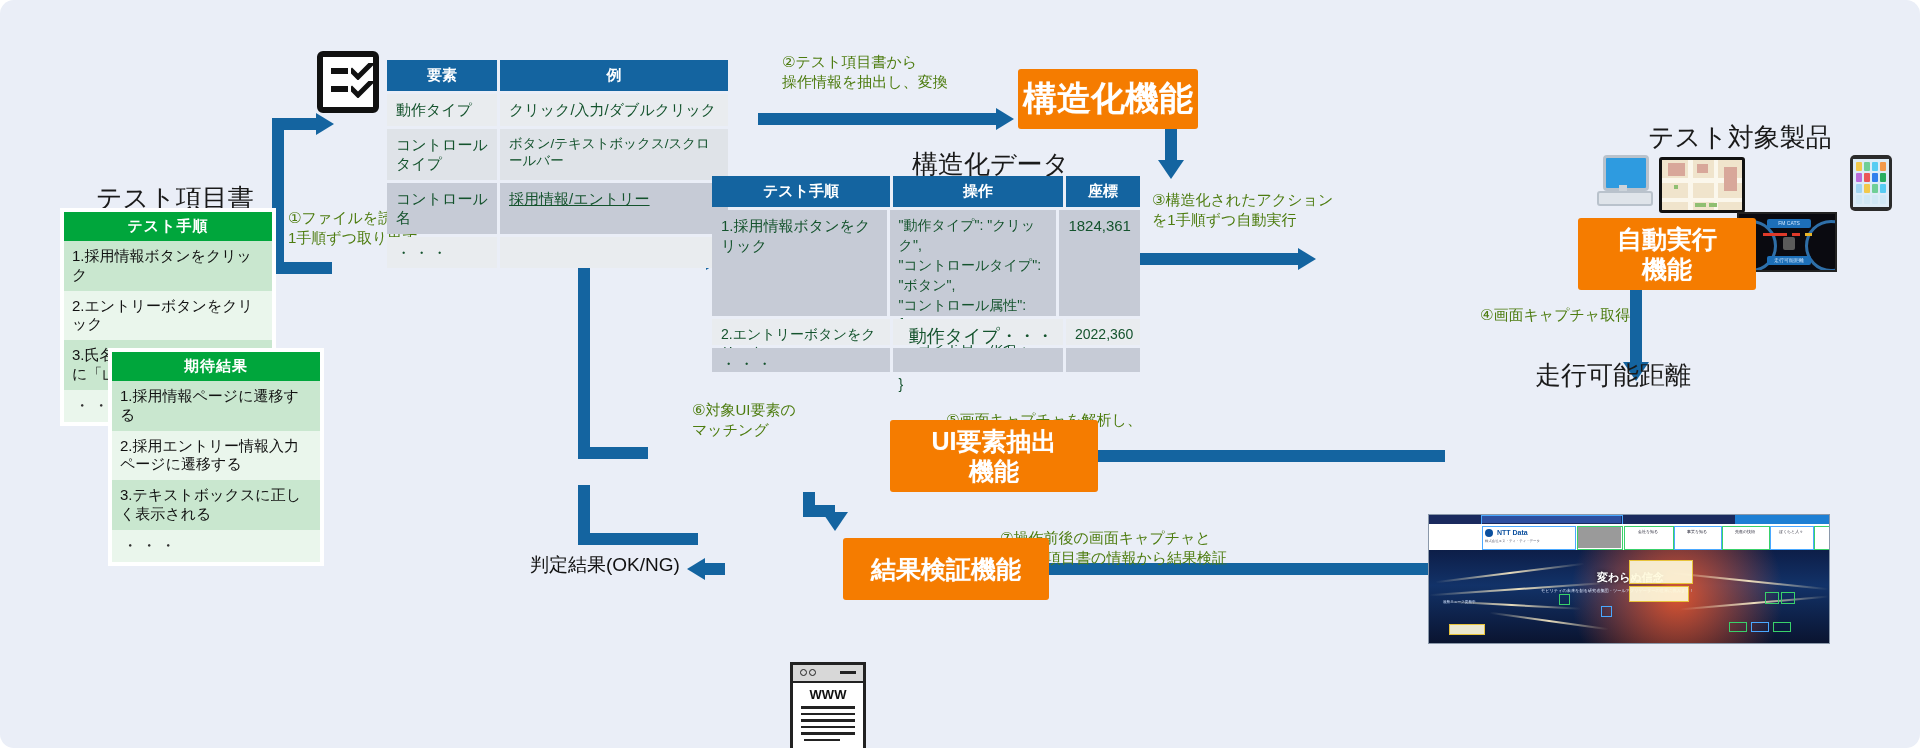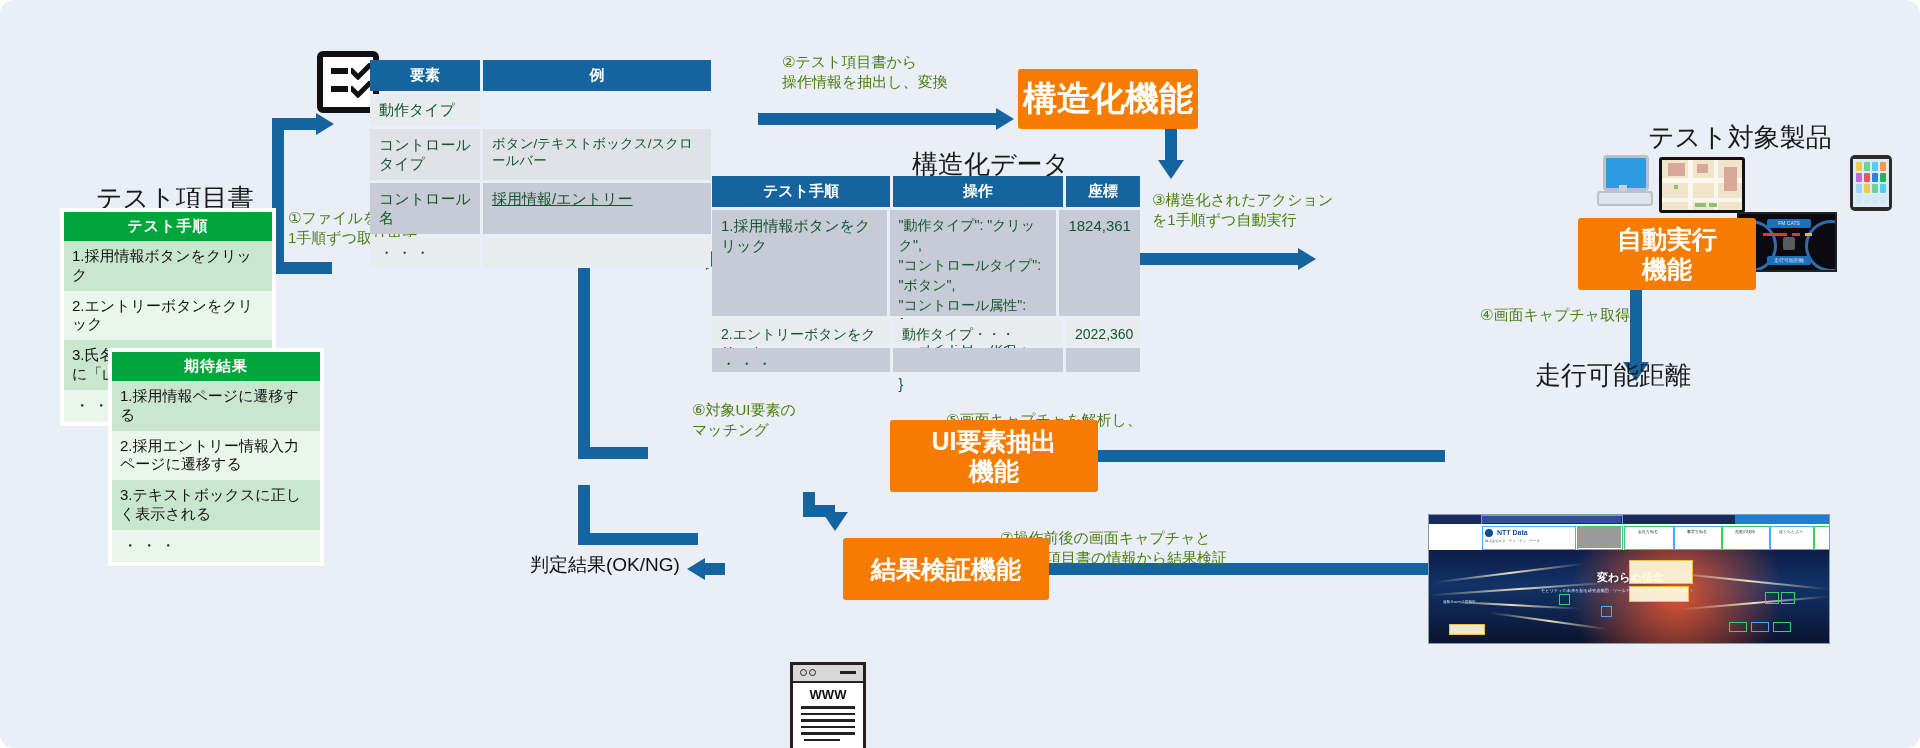--- a/index.html
+++ b/index.html
@@ -200,29 +200,30 @@
     <div class="dash" style="top:29px;"></div>
     <svg width="22" height="17" viewBox="0 0 22 17" style="position:absolute;left:28px;top:6px;">
       <path d="M1 8 L7 14 L20 1" stroke="#111" stroke-width="5" fill="none" stroke-linecap="square"></path>
     </svg>
     <svg width="22" height="17" viewBox="0 0 22 17" style="position:absolute;left:28px;top:24px;">
       <path d="M1 8 L7 14 L20 1" stroke="#111" stroke-width="5" fill="none" stroke-linecap="square"></path>
     </svg>
   </div>
 
 
-  <div class="abs" style="left:370px;top:60px;width:341px;">
+  <div class="abs" style="left:387px;top:60px;width:341px;">
     <div style="display:flex;">
       <div class="bhead" style="width:110px;">要素</div>
       <div style="width:3px;"></div>
       <div class="bhead" style="width:228px;">例</div>
     </div>
     <div style="display:flex;margin-top:3px;">
       <div class="bcell bc-light" style="width:110px;">動作タイプ</div>
       <div style="width:3px;"></div>
+      <div class="bcell bc-light" style="width:228px;">クリック/入力/ダブルクリック</div>
     </div>
     <div style="display:flex;margin-top:3px;">
       <div class="bcell bc-mid" style="width:110px;">コントロールタイプ</div>
       <div style="width:3px;"></div>
       <div class="bcell bc-mid" style="width:228px;font-size:13.5px;">ボタン/テキストボックス/スクロールバー</div>
     </div>
     <div style="display:flex;margin-top:3px;">
       <div class="bcell bc-dark" style="width:110px;">コントロール名</div>
       <div style="width:3px;"></div>
       <div class="bcell bc-dark" style="width:228px;text-decoration:underline;">採用情報/エントリー</div>
@@ -261,21 +262,21 @@
 {
 　"コントロール名": "採用情報",
 }</div>
       <div style="width:3px;"></div>
       <div class="bcell bc-dark" style="width:82px;height:106px;text-align:center;">1824,361</div>
     </div>
 
     <div style="display:flex;margin-top:3px;">
       <div class="bcell bc-light" style="width:178px;height:26px;font-size:14px;">2.エントリーボタンをクリック</div>
       <div style="width:3px;"></div>
-      <div class="bcell bc-light" style="width:170px;height:26px;font-size:14px;">動作タイプ・・・</div>
+      <div class="bcell bc-light" style="width:170px;height:26px;font-size:18px;text-align:right;">動作タイプ・・・</div>
       <div style="width:3px;"></div>
       <div class="bcell bc-light" style="width:74px;height:26px;text-align:center;font-size:14px;">2022,360</div>
     </div>
 
     <div style="display:flex;margin-top:3px;">
       <div class="bcell bc-dark" style="width:178px;height:24px;letter-spacing:3px;">・・・</div>
       <div style="width:3px;"></div>
       <div class="bcell bc-dark" style="width:170px;height:24px;"></div>
       <div style="width:3px;"></div>
       <div class="bcell bc-dark" style="width:74px;height:24px;"></div>

